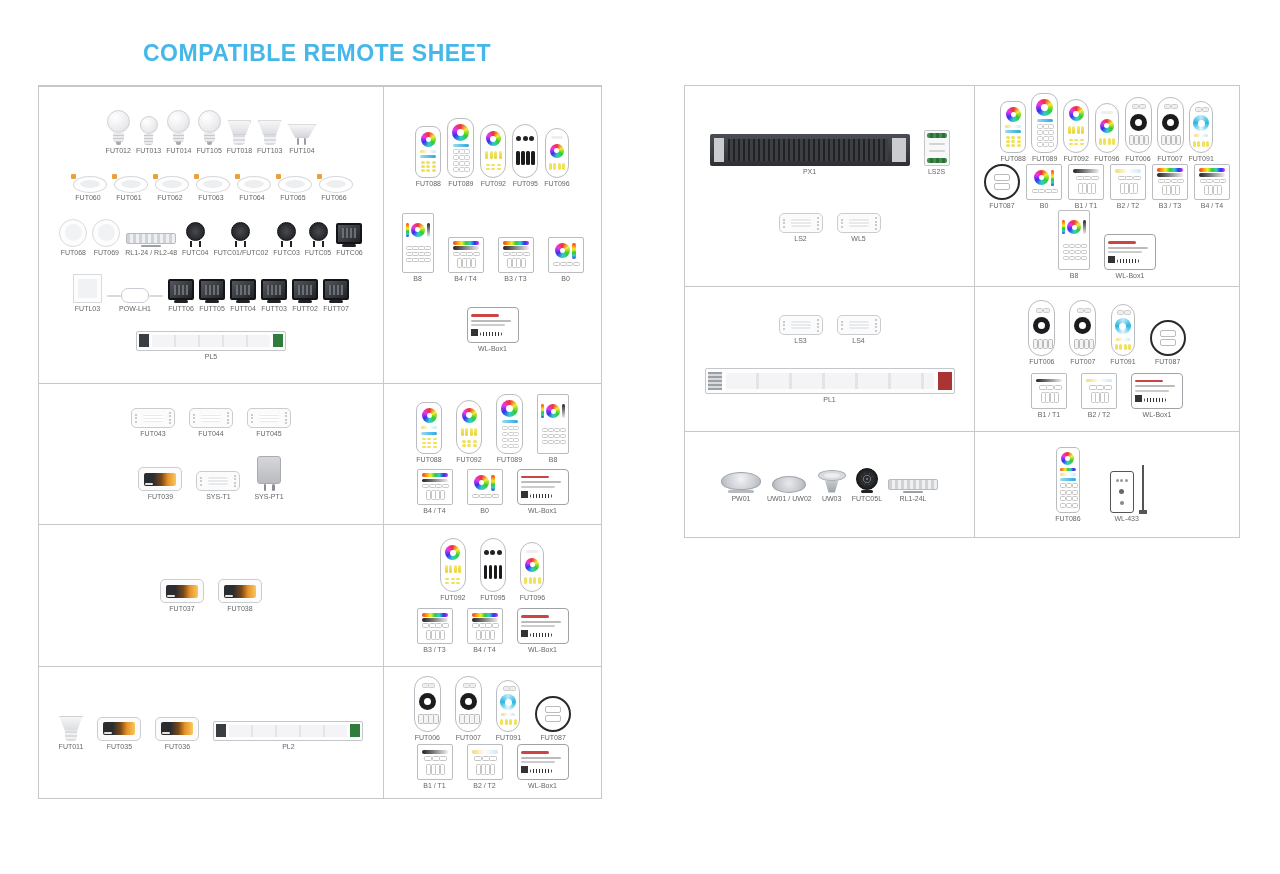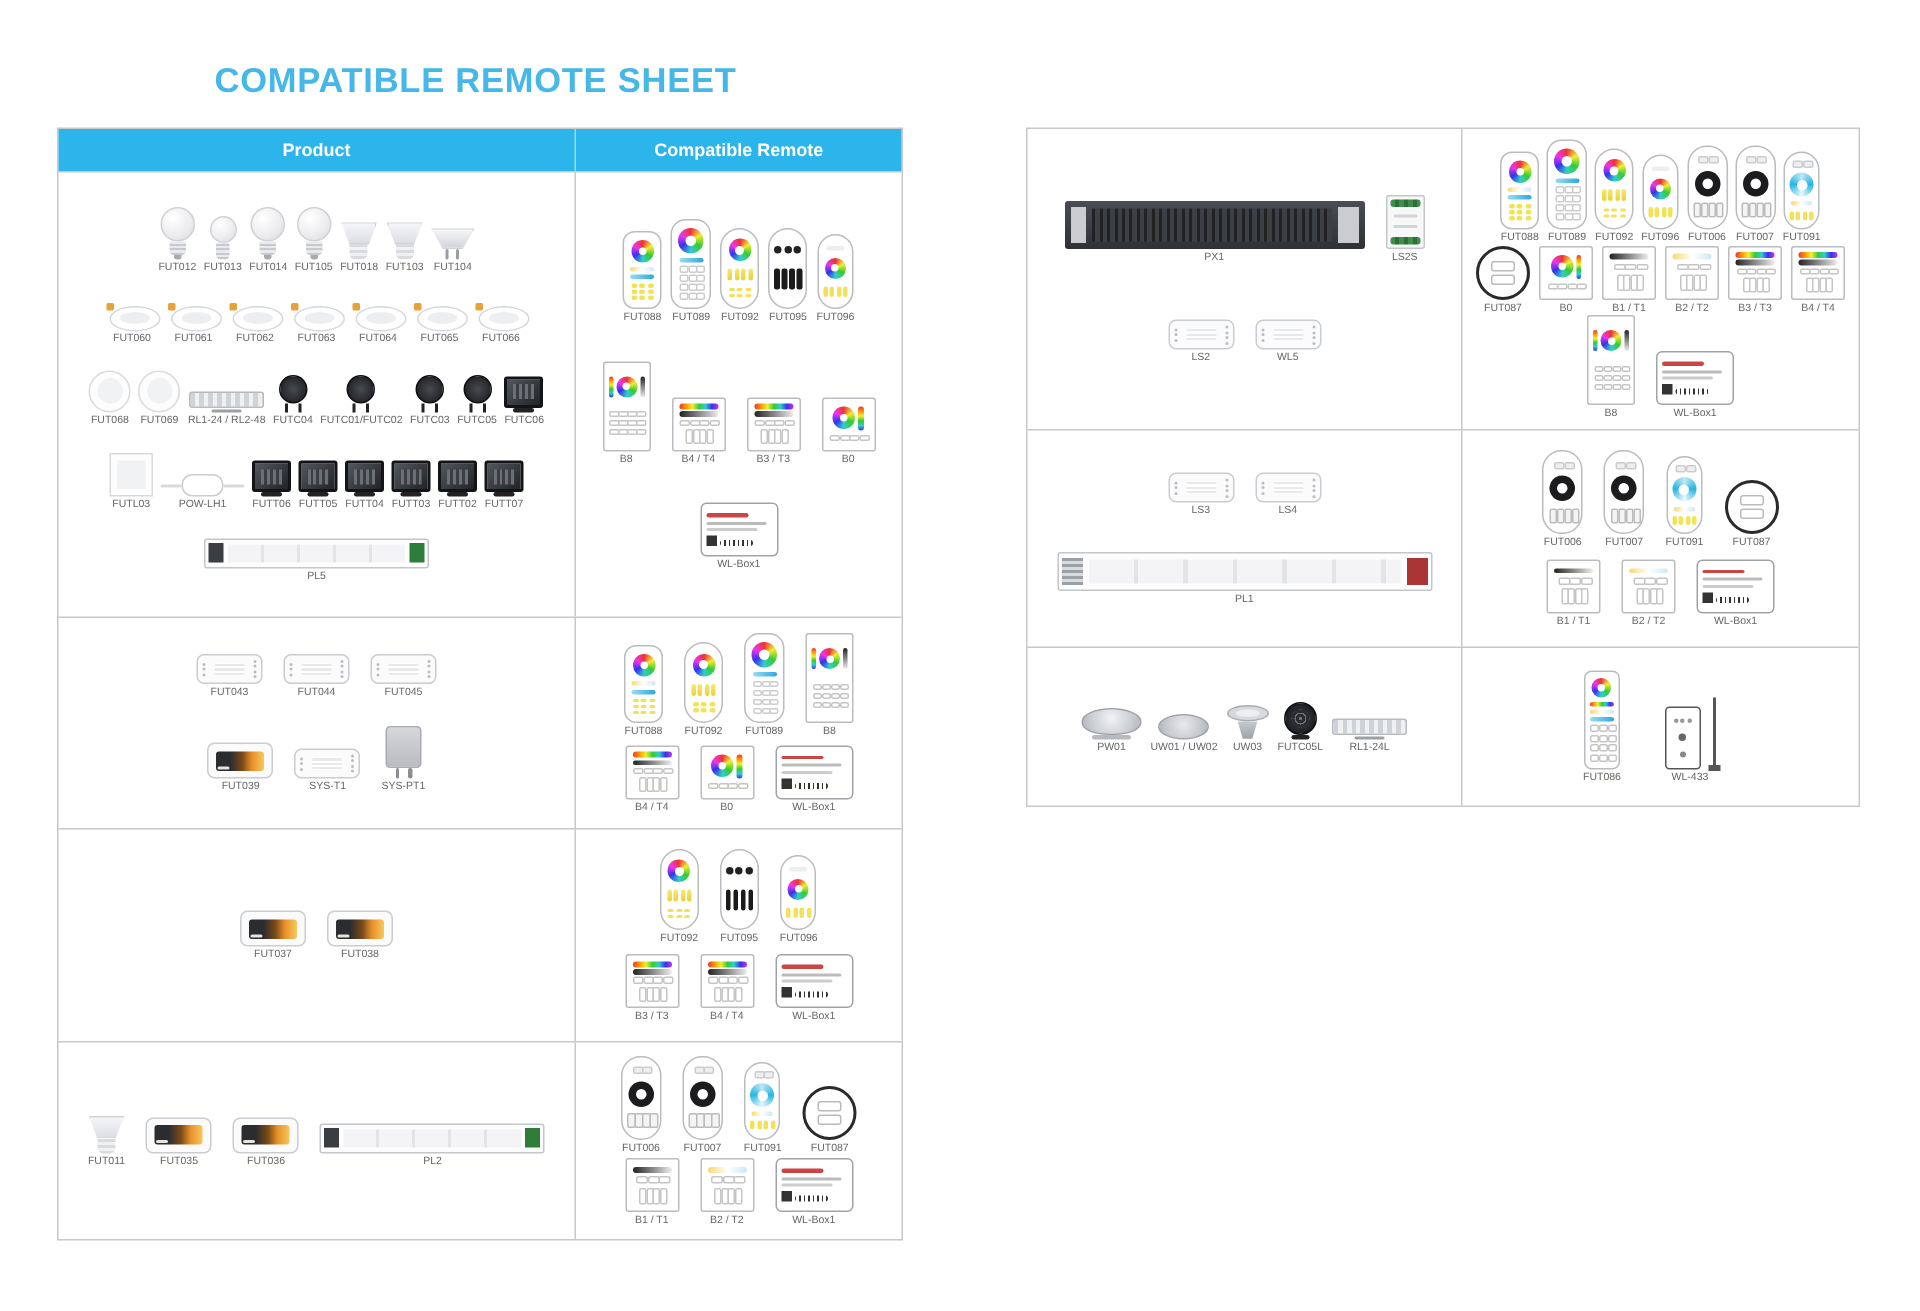--- a/index.html
+++ b/index.html
@@ -18,24 +18,20 @@
   .item{display:flex;flex-direction:column;align-items:center;justify-content:flex-end;}
   .item .lbl{font-size:7px;color:#666;margin-top:2px;white-space:nowrap;line-height:1;text-align:center;}
 </style>
 </head>
 <body>
 
 <div class="page">
   <div class="title">COMPATIBLE REMOTE SHEET</div>
 
   <div class="ctable" id="left-table">
-    <div class="thead">
-      <div class="hc" style="width:345px;border-right:1px solid rgba(255,255,255,.5);">Product</div>
-      <div class="hc" style="flex:1;">Compatible Remote</div>
-    </div>
     <div id="left-rows">
         <div class="trow" style="height: 297px;">
           <div class="pcell" style="width: 345px;">
             <div class="line" style="gap: 5px;">
               <div class="item">
                 <div>
                   <div style="display:flex;flex-direction:column;align-items:center;">
                     <div style="width:21px;height:21px;border-radius:50%;background:radial-gradient(circle at 35% 30%,#fff,#ececef 60%,#d8d8dc);border:1px solid #cfd1d5;"></div>
                     <div style="width:11px;height:9px;background:repeating-linear-gradient(0deg,#c7c9cd 0 1.5px,#e9eaec 1.5px 3px);border-radius:0 0 3px 3px;"></div>
                     <div style="width:5px;height:3px;background:#aaa;border-radius:0 0 2px 2px;"></div>

